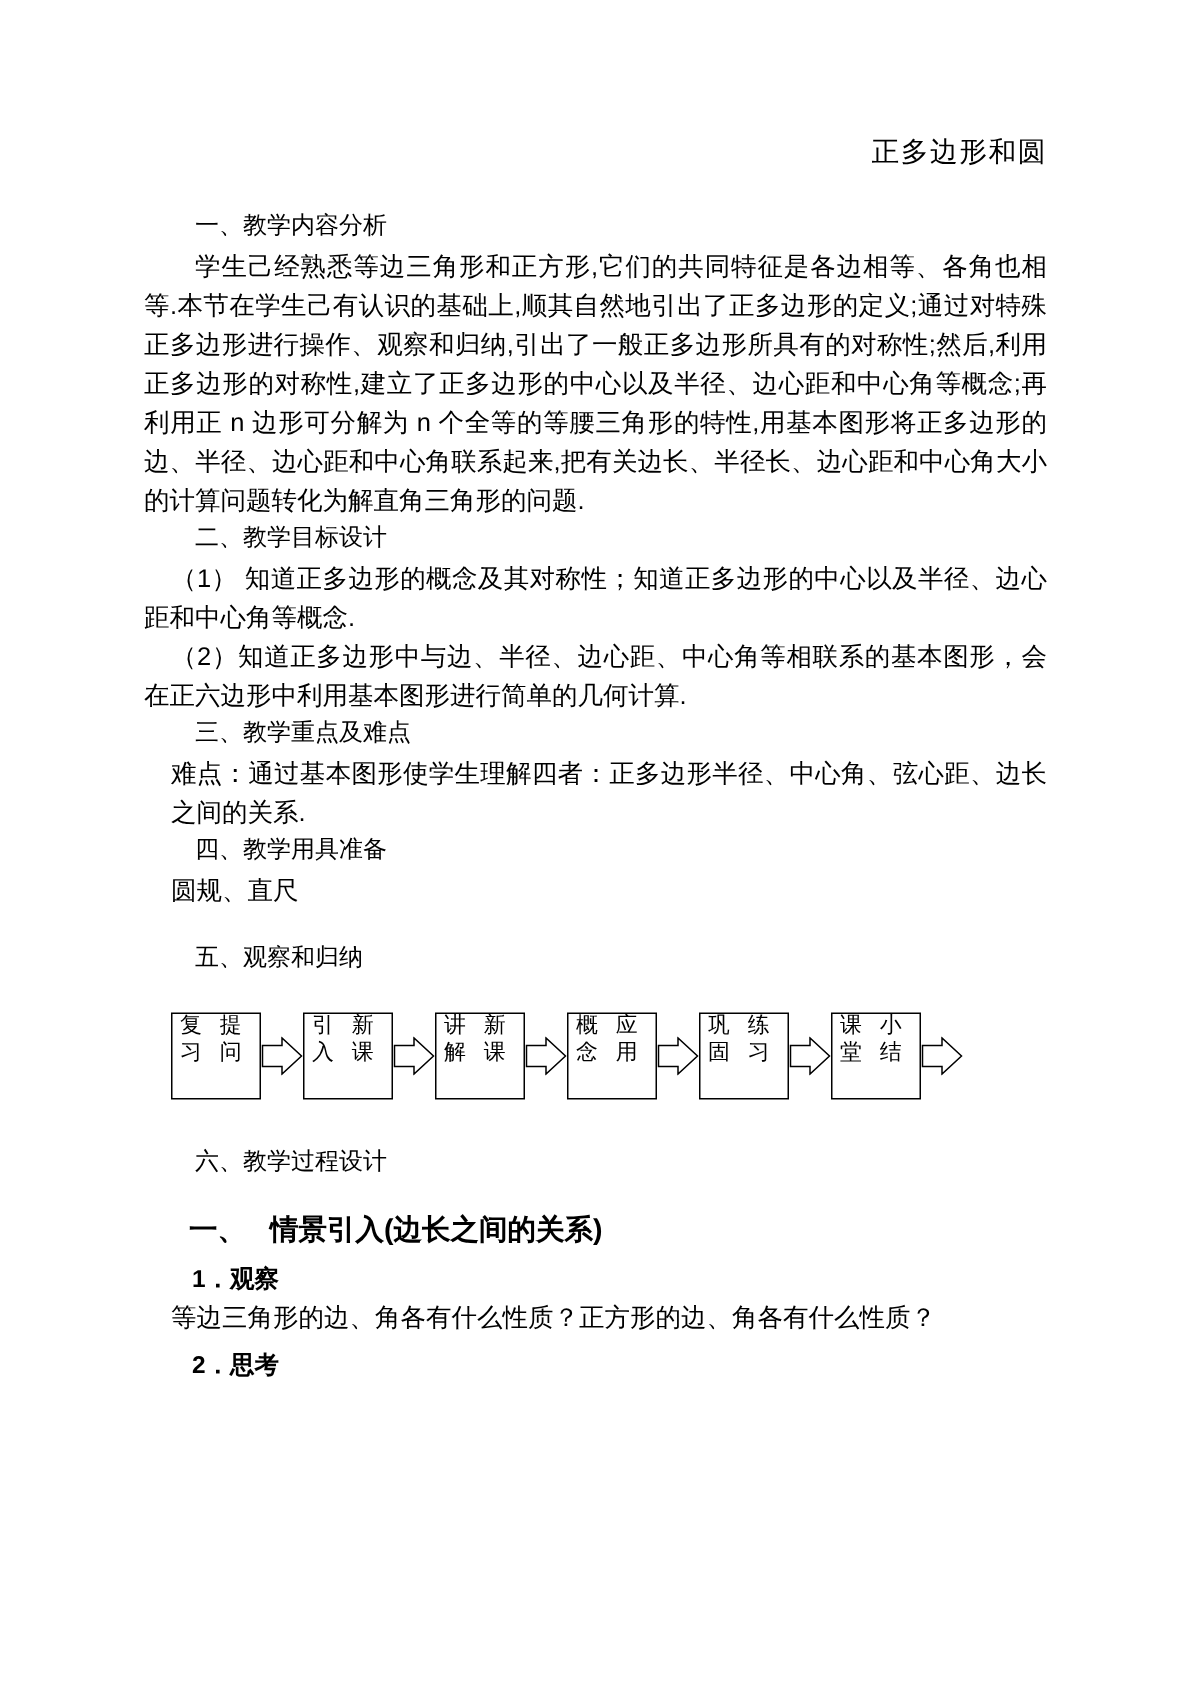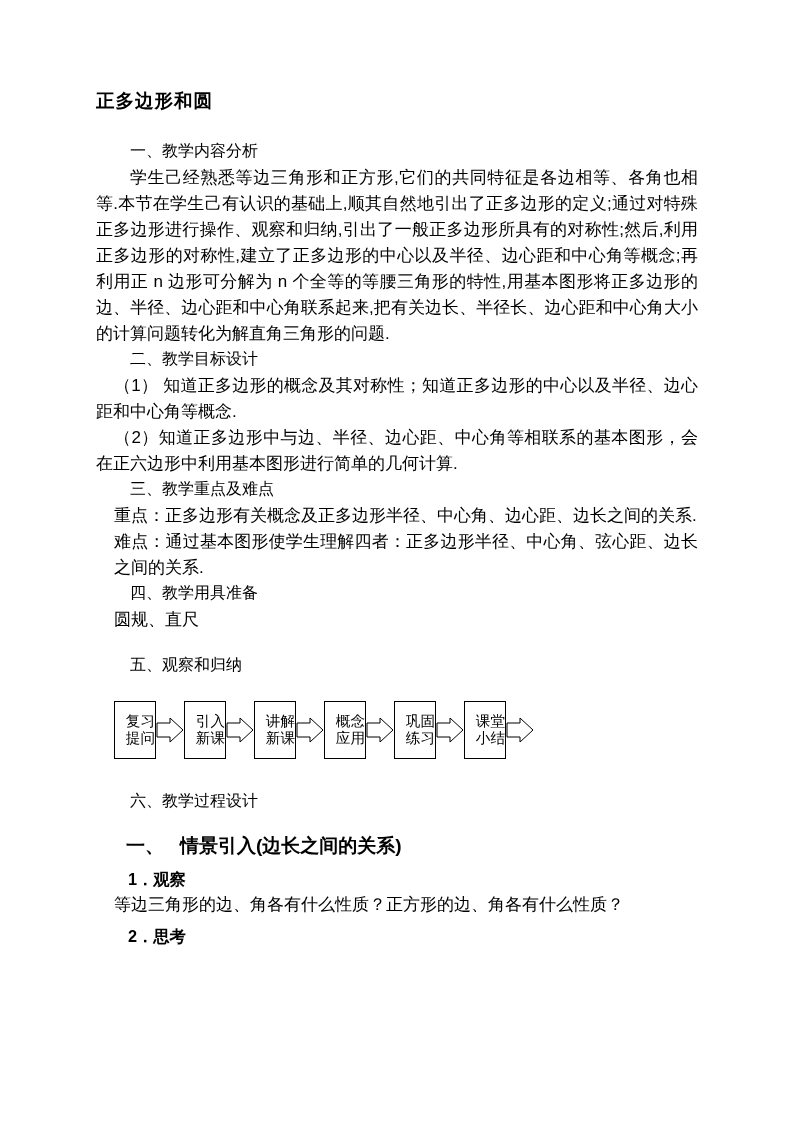--- a/index.html
+++ b/index.html
@@ -14,23 +14,23 @@
     color: #000000;
   }
   .page {
     position: relative;
     width: 794px;
     height: 1123px;
     box-sizing: border-box;
     padding: 88px 96px 0 96px;
   }
   .doc-title {
-    text-align: left;
+    text-align: right;
     font-size: 18.5px;
-    font-weight: bold;
+    font-weight: normal;
     letter-spacing: 1px;
     margin: 0 0 26px 0;
     font-family: "Liberation Sans", "DejaVu Sans", sans-serif;
   }
   .sec-head {
     font-size: 16px;
     font-weight: normal;
     font-family: "Liberation Sans", "DejaVu Sans", sans-serif;
     margin: 0 0 2px 0;
     text-indent: 34px;
@@ -78,31 +78,30 @@
 
   
   .flowchart {
     display: flex;
     align-items: center;
     margin: 0 0 0 18px;
     height: 74px;
   }
   .flow-box {
     border: 1px solid #000;
-    width: 42px;
+    width: 60px;
     height: 58px;
     box-sizing: border-box;
     display: flex;
-    flex-direction: column;
+    flex-direction: row;
     justify-content: center;
     padding-left: 5px;
     font-size: 14.6px;
     line-height: 1.2;
     font-family: "Liberation Sans", "DejaVu Sans", sans-serif;
-    text-align: right;
   }
   .flow-arrow {
     width: 28px;
     height: 26px;
     position: relative;
     flex: none;
   }
   .flow-arrow svg { display: block; }
 </style>
 </head>
@@ -113,21 +112,20 @@
   <div class="doc-title">正多边形和圆</div>
 
   <div class="sec-head">一、教学内容分析</div>
   <p class="body ind1">学生己经熟悉等边三角形和正方形,它们的共同特征是各边相等、各角也相等.本节在学生己有认识的基础上,顺其自然地引出了正多边形的定义;通过对特殊正多边形进行操作、观察和归纳,引出了一般正多边形所具有的对称性;然后,利用正多边形的对称性,建立了正多边形的中心以及半径、边心距和中心角等概念;再利用正 n 边形可分解为 n 个全等的等腰三角形的特性,用基本图形将正多边形的边、半径、边心距和中心角联系起来,把有关边长、半径长、边心距和中心角大小的计算问题转化为解直角三角形的问题.</p>
 
   <div class="sec-head">二、教学目标设计</div>
   <p class="body ind2">（1） 知道正多边形的概念及其对称性；知道正多边形的中心以及半径、边心距和中心角等概念.</p>
   <p class="body ind2">（2）知道正多边形中与边、半径、边心距、中心角等相联系的基本图形，会在正六边形中利用基本图形进行简单的几何计算.</p>
 
   <div class="sec-head">三、教学重点及难点</div>
-  <p class="body hang">重点：正多边形有关概念及正多边形半径、中心角、边心距、边长之间的关系.</p>
   <p class="body hang">难点：通过基本图形使学生理解四者：正多边形半径、中心角、弦心距、边长之间的关系.</p>
 
   <div class="sec-head">四、教学用具准备</div>
   <p class="body ind2">圆规、直尺</p>
 
   <div class="sec-head flow">五、观察和归纳</div>
 
   <div class="flowchart">
 
     <div class="flow-box">

